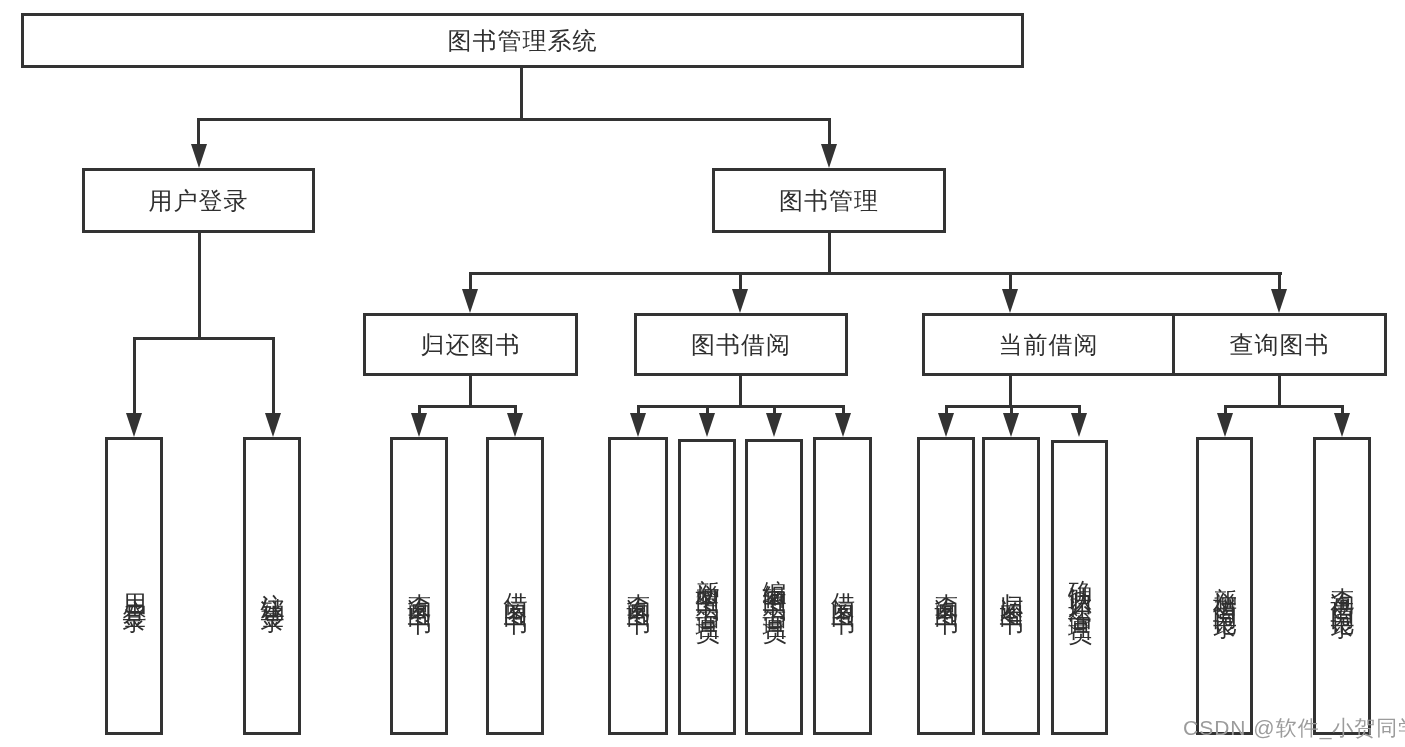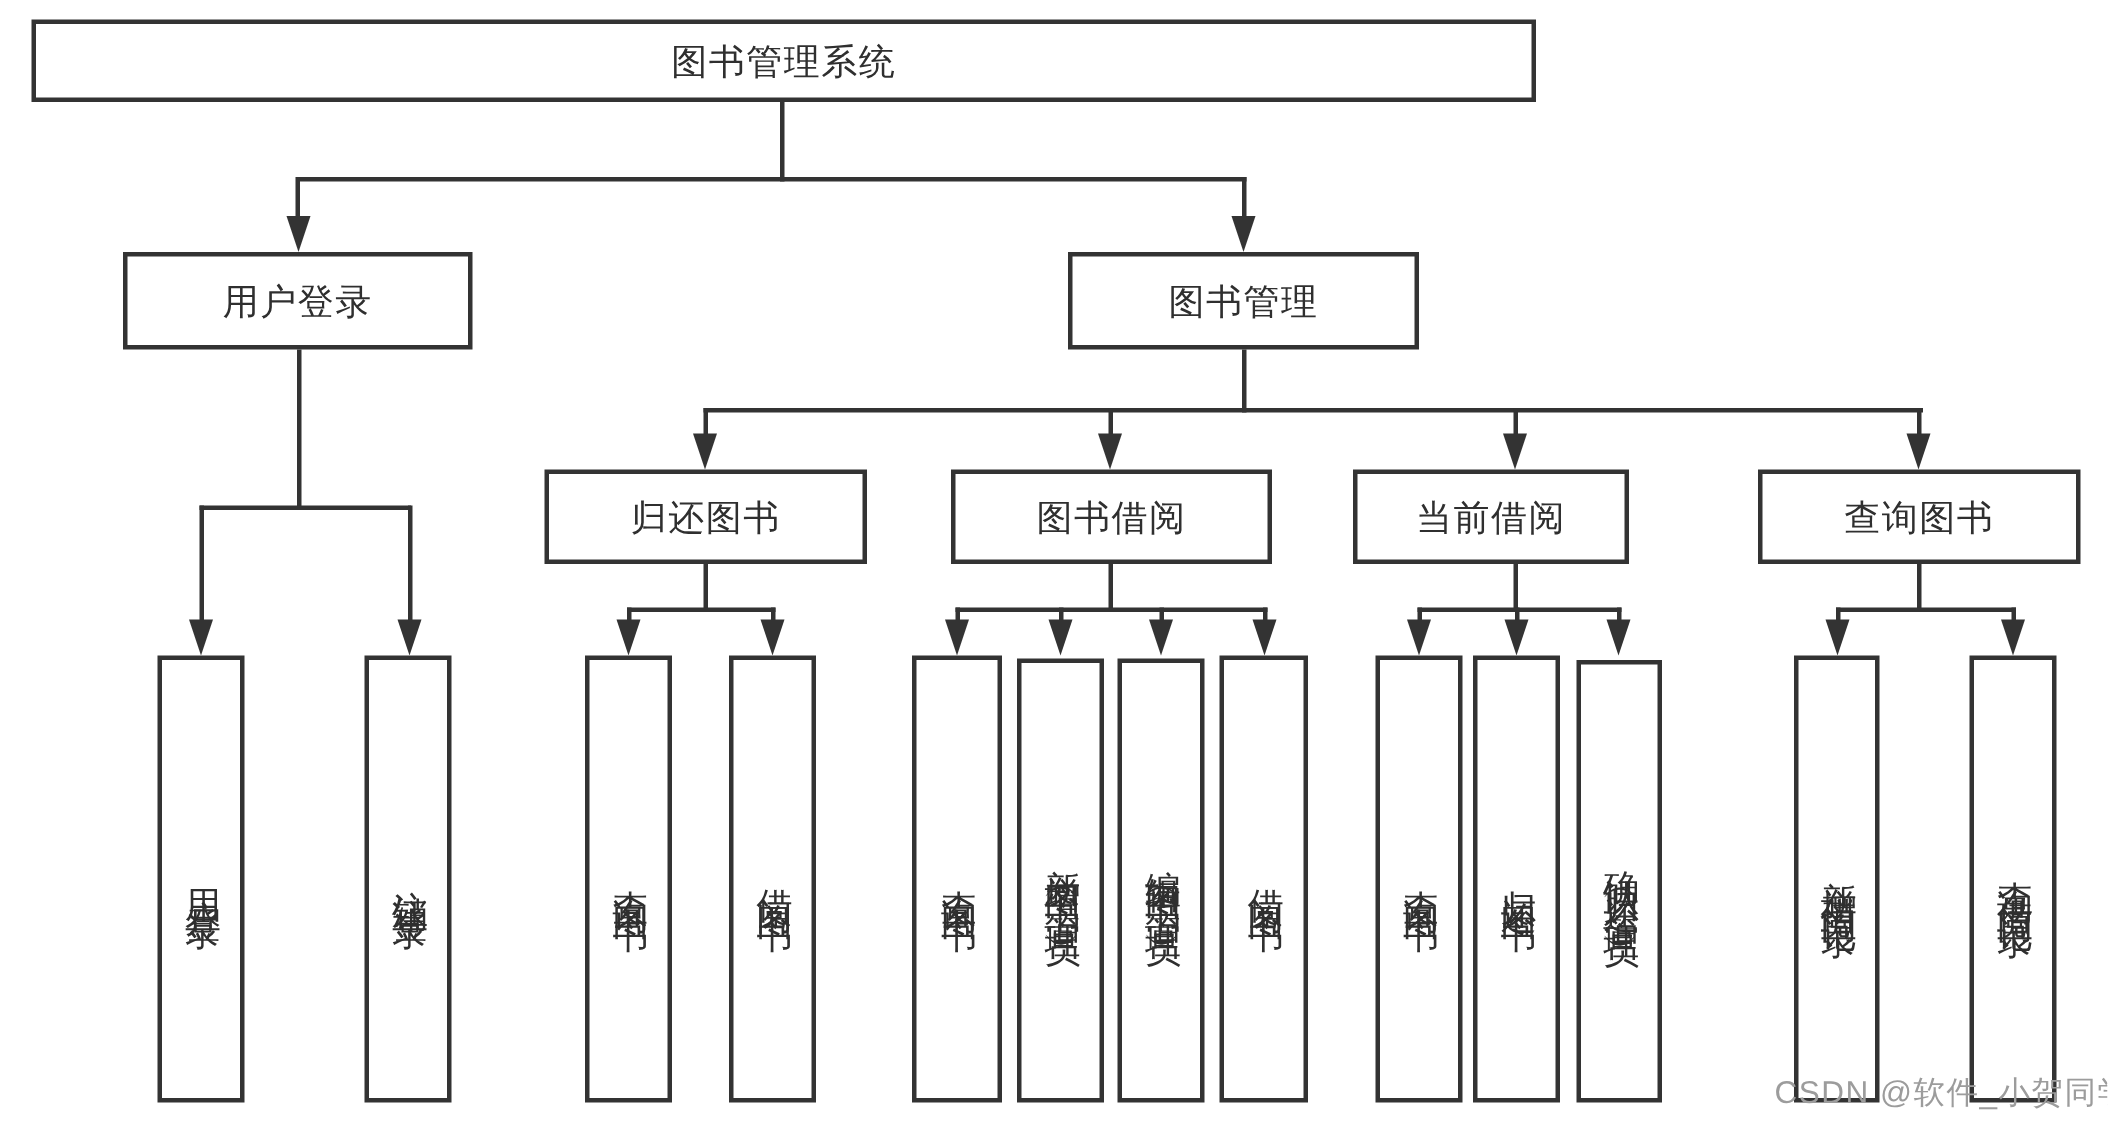--- a/index.html
+++ b/index.html
@@ -93,21 +93,21 @@
   <div class="arrow" style="left:1002px;top:289px;"></div>
   <div class="vline" style="left:1278px;top:272px;height:20px;"></div>
   <div class="arrow" style="left:1271px;top:289px;"></div>
 
   <div class="box" style="left:363px;top:313px;width:215px;height:63px;">
     <span>归还图书</span>
   </div>
   <div class="box" style="left:634px;top:313px;width:214px;height:63px;">
     <span>图书借阅</span>
   </div>
-  <div class="box" style="left:902px;top:313px;width:184px;height:63px;">
+  <div class="box" style="left:922px;top:313px;width:253px;height:63px;">
     <span>当前借阅</span>
   </div>
   <div class="box" style="left:1172px;top:313px;width:215px;height:63px;">
     <span>查询图书</span>
   </div>
 
   <div class="vline" style="left:469px;top:376px;height:32px;"></div>
   <div class="hline" style="left:418px;top:405px;width:99px;"></div>
   <div class="vline" style="left:418px;top:405px;height:12px;"></div>
   <div class="arrow" style="left:411px;top:413px;"></div>

